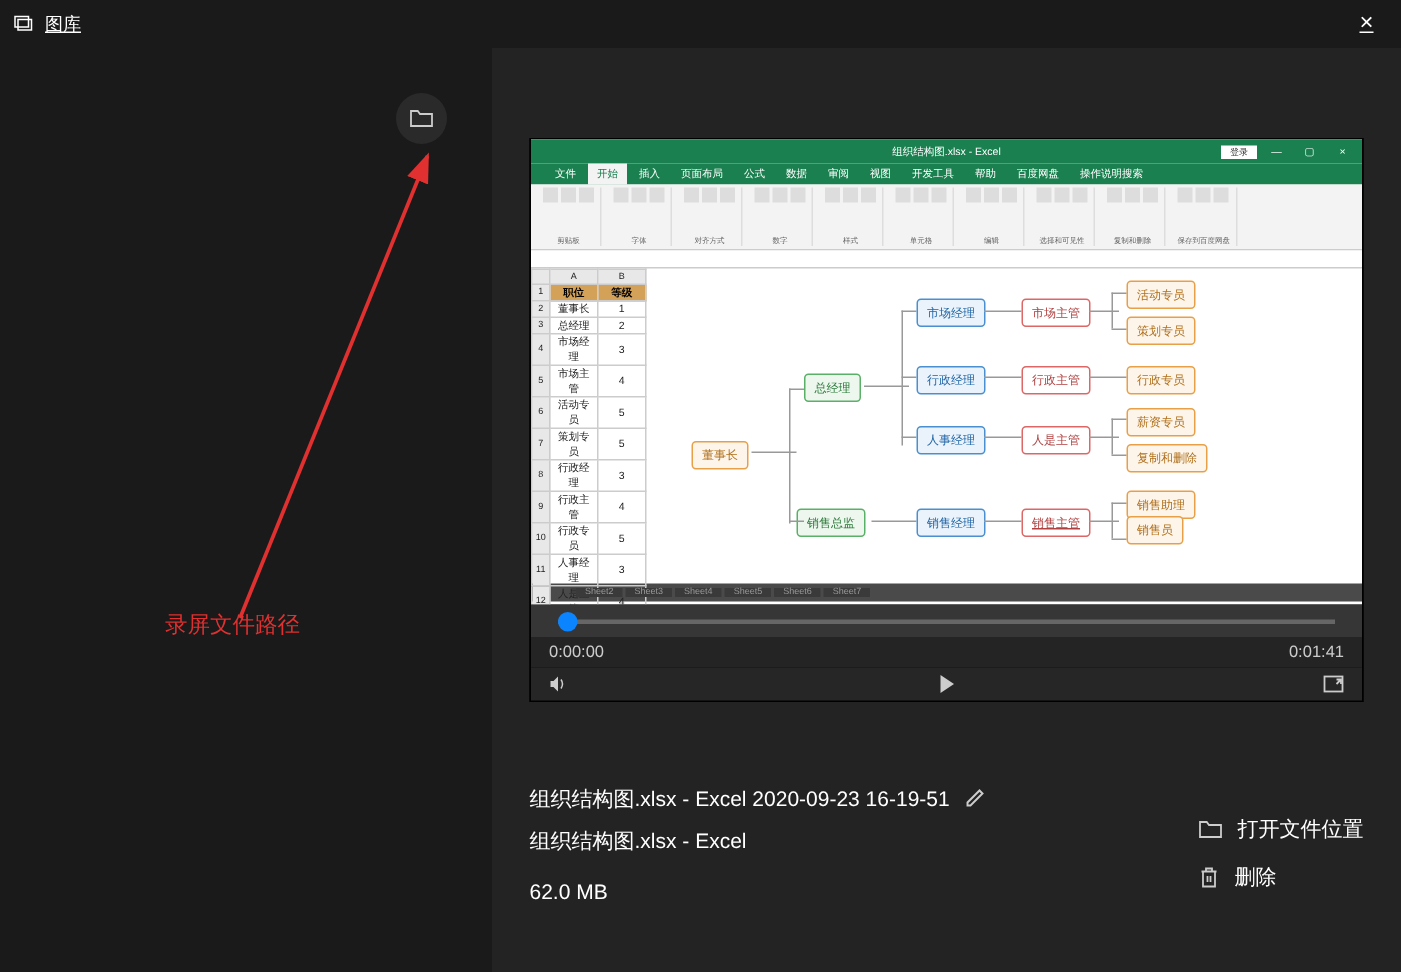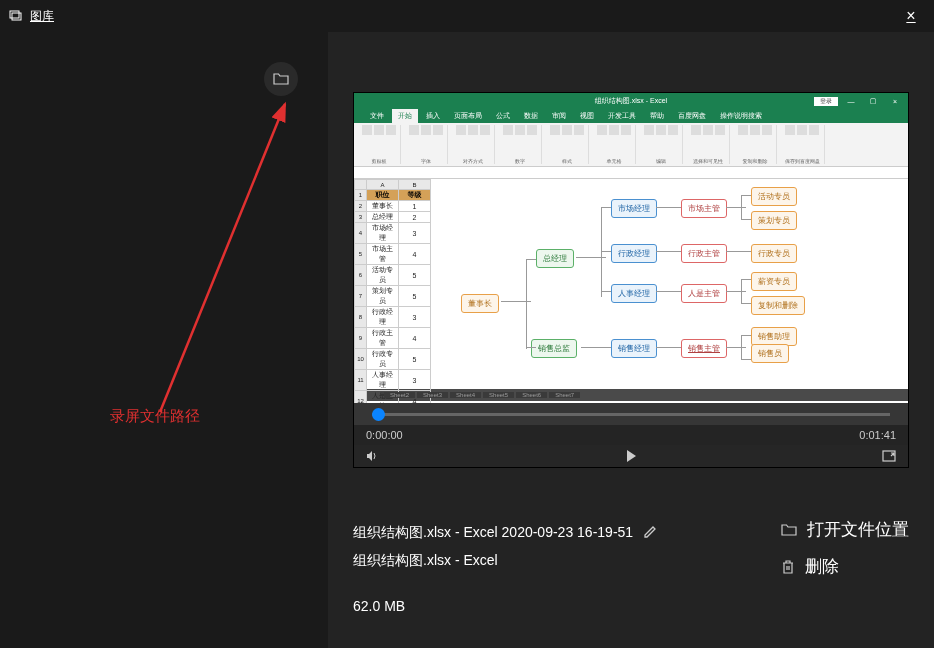--- a/index.html
+++ b/index.html
@@ -63,25 +63,25 @@
 .progress-bar { height: 22px; background: rgba(60,60,60,0.9); display: flex; align-items: center; padding: 0 10px; position: relative; }
 .progress-track { flex: 1; height: 3px; background: #666; position: relative; margin: 0 8px; }
 .progress-thumb { position: absolute; left: 0; top: -5px; width: 13px; height: 13px; border-radius: 50%; background: #0a84ff; }
 .time-row { height: 20px; background: rgba(40,40,40,0.9); display: flex; align-items: center; justify-content: space-between; padding: 0 12px; font-size: 11px; color: #ccc; }
 .ctrl-row { height: 22px; background: rgba(40,40,40,0.95); display: flex; align-items: center; padding: 0 12px; position: relative; }
 .vol-icon { font-size: 12px; color: #ccc; }
 .play-center { position: absolute; left: 50%; transform: translateX(-50%); cursor: pointer; }
 .expand-icon { margin-left: auto; cursor: pointer; }
 
 
-.details { padding: 50px 25px 20px 25px; display: flex; justify-content: space-between; }
+.details { padding: 50px 25px 20px 25px; display: flex; justify-content: space-between; align-items: flex-end; }
 .detail-left { font-size: 14px; line-height: 2; }
 .detail-name-row { display: flex; align-items: center; gap: 10px; }
 .edit-icon { cursor: pointer; }
-.detail-right { font-size: 17px; }
+.detail-right { font-size: 14px; }
 .detail-action { display: flex; align-items: center; gap: 10px; margin-bottom: 14px; cursor: pointer; }
 
 svg { display: block; }
 </style>
 </head>
 <body>
 
 <div class="titlebar">
   <span class="titlebar-icon">
     <svg width="14" height="14" viewBox="0 0 14 14" stroke="#fff" fill="none" stroke-width="1">
@@ -387,21 +387,21 @@
       <div class="detail-left">
         <div class="detail-name-row">
           <span>组织结构图.xlsx - Excel 2020-09-23 16-19-51</span>
           <span class="edit-icon">
             <svg width="14" height="14" viewBox="0 0 14 14" stroke="#ccc" fill="none" stroke-width="1.3">
               <path d="M2 12 L2 10 L10 2 L12 4 L4 12 Z"></path>
             </svg>
           </span>
         </div>
         <div>组织结构图.xlsx - Excel</div>
-        <div style="margin-top:18px">62.0 MB</div>
+        <div style="margin-top:6px">62.0 MB</div>
       </div>
       <div class="detail-right">
         <div class="detail-action">
           <svg width="16" height="14" viewBox="0 0 16 14" stroke="#ccc" fill="none" stroke-width="1.2">
             <path d="M1 3 L1 12 L15 12 L15 4 L7 4 L5.5 2 L1 2 Z"></path>
           </svg>
           <span>打开文件位置</span>
         </div>
         <div class="detail-action">
           <svg width="14" height="16" viewBox="0 0 14 16" stroke="#ccc" fill="none" stroke-width="1.2">

